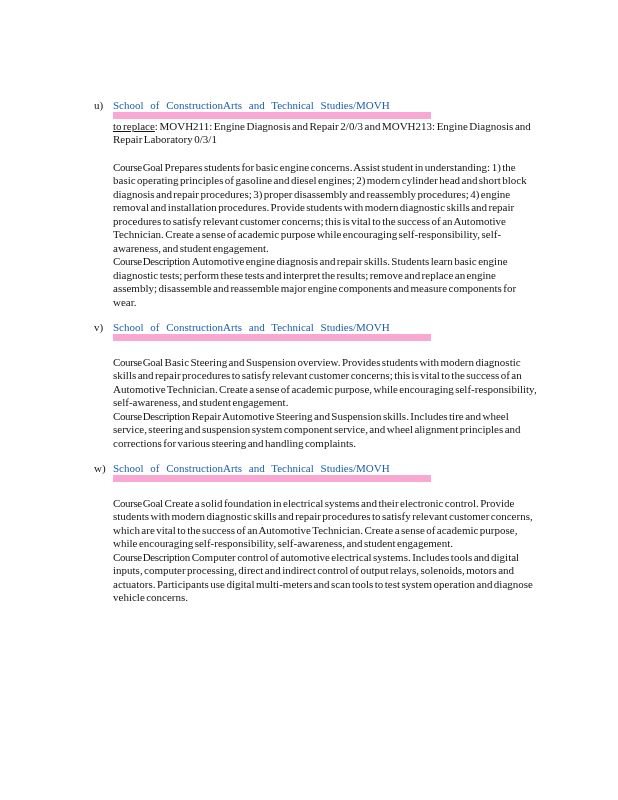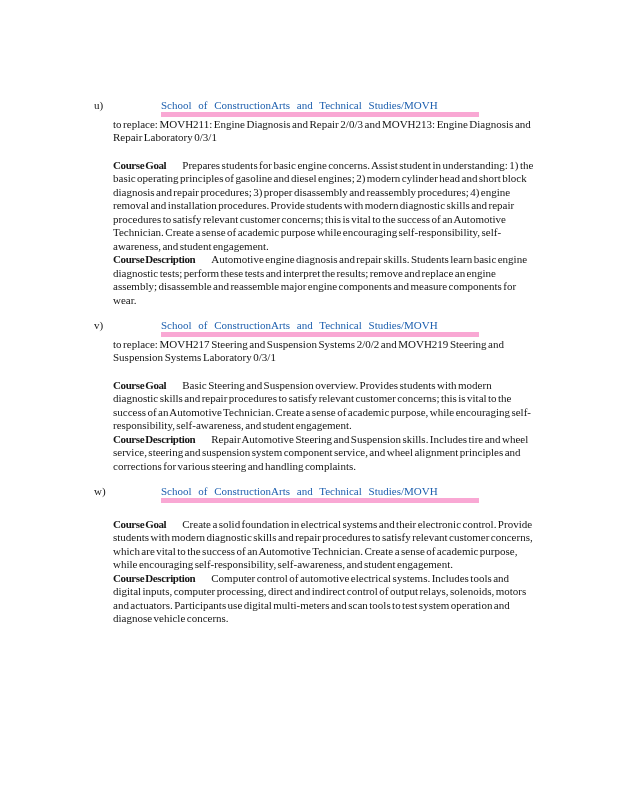--- a/index.html
+++ b/index.html
@@ -35,53 +35,53 @@
   }
   .letter {
     position: absolute;
     left: 0;
     top: 0;
   }
   .school-link {
     display: inline-block;
     width: 318px;
     color: #1d5fae;
-    border-bottom: 5px solid #f9a8d4;
+    border-bottom: 7px solid #f9a8d4;
     word-spacing: 4px;
     white-space: nowrap;
     line-height: 12.5px;
     margin-bottom: 1px;
     cursor: pointer;
-    margin-left: 48px;
   }
   .bold-line {
     font-weight: bold;
     letter-spacing: -0.4px;
     word-spacing: -1.6px;
     width: 426px;
   }
   .to-replace {
     width: 424px;
     word-spacing: -1.2px;
   }
   .to-replace .ul {
+    text-decoration: underline;
     text-align: center;
   }
   .para-block {
     margin-top: 14px;
     width: 424px;
     word-spacing: -1.3px;
   }
   .para {
     margin: 0;
   }
   .run-label {
-    font-weight: bold;
+    font-weight: normal;
     letter-spacing: -0.4px;
-    margin-right: 16px;
+    margin-right: 2px;
   }
 </style>
 </head>
 <body>
 
 <div class="page">
   <div class="content">
 
     <div class="section">
       <span class="letter">u)</span>
@@ -93,21 +93,20 @@
         <p class="para"><span class="run-label">Course Goal</span><span>Prepares students for basic engine concerns. Assist student in understanding: 1) the basic operating principles of gasoline and diesel engines; 2) modern cylinder head and short block diagnosis and repair procedures; 3) proper disassembly and reassembly procedures; 4) engine removal and installation procedures. Provide students with modern diagnostic skills and repair procedures to satisfy relevant customer concerns; this is vital to the success of an Automotive Technician. Create a sense of academic purpose while encouraging self-responsibility, self-awareness, and student engagement.</span></p>
         <p class="para"><span class="run-label">Course Description</span><span>Automotive engine diagnosis and repair skills. Students learn basic engine diagnostic tests; perform these tests and interpret the results; remove and replace an engine assembly; disassemble and reassemble major engine components and measure components for wear.</span></p>
       </div>
     </div>
 
     <div class="section">
       <span class="letter">v)</span>
       <div>
         <span class="school-link">School of ConstructionArts and Technical Studies/MOVH</span>
       </div>
-      <div class="to-replace"><span class="ul">to replace</span><span>: MOVH217 Steering and Suspension Systems 2/0/2 and MOVH219 Steering and Suspension Systems Laboratory 0/3/1</span></div>
       <div class="para-block">
         <p class="para"><span class="run-label">Course Goal</span><span>Basic Steering and Suspension overview. Provides students with modern diagnostic skills and repair procedures to satisfy relevant customer concerns; this is vital to the success of an Automotive Technician. Create a sense of academic purpose, while encouraging self-responsibility, self-awareness, and student engagement.</span></p>
         <p class="para"><span class="run-label">Course Description</span><span>Repair Automotive Steering and Suspension skills. Includes tire and wheel service, steering and suspension system component service, and wheel alignment principles and corrections for various steering and handling complaints.</span></p>
       </div>
     </div>
 
     <div class="section">
       <span class="letter">w)</span>
       <div>
         <span class="school-link">School of ConstructionArts and Technical Studies/MOVH</span>

